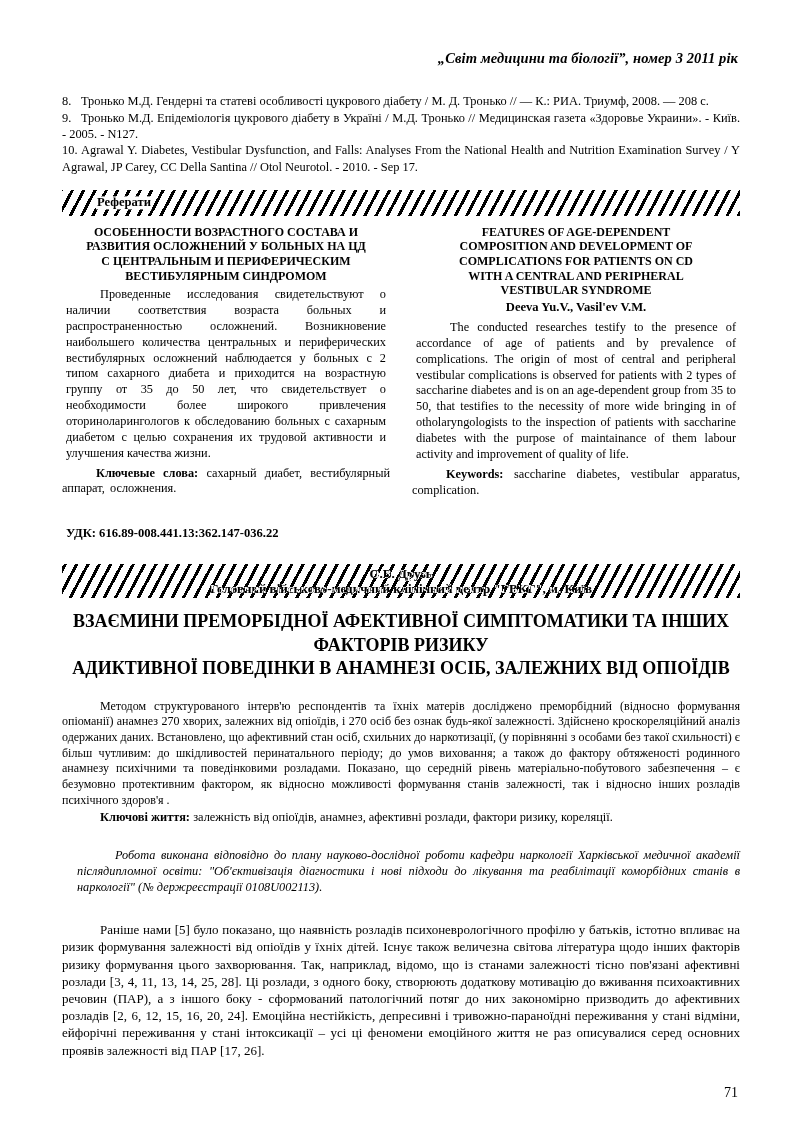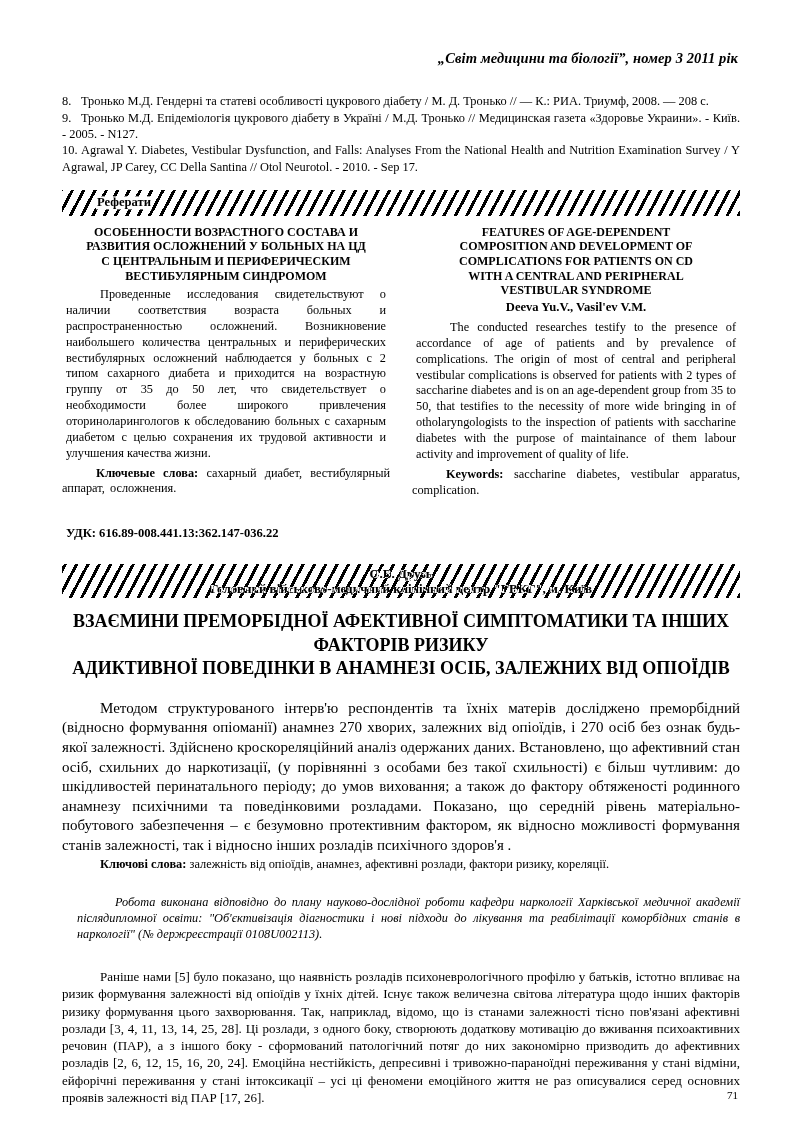--- a/index.html
+++ b/index.html
@@ -155,21 +155,21 @@
     text-align: center;
     font-weight: bold;
     font-size: 18px;
     line-height: 1.30;
     margin: 12px 0 0 0;
   }
   .art-title span { display: block; }
 
   
   .art-abstract {
-    font-size: 15px;
+    font-size: 12px;
     line-height: 1.31;
     text-align: justify;
     text-indent: 38px;
     margin: 18px 0 0 0;
   }
   .art-keywords {
     font-size: 12.4px;
     line-height: 1.31;
     text-align: justify;
     text-indent: 38px;
@@ -189,21 +189,21 @@
     text-align: justify;
     text-indent: 38px;
     margin: 26px 0 0 0;
   }
 
   
   .page-number {
     position: absolute;
     right: 62px;
     bottom: 37px;
-    font-size: 11px;
+    font-size: 14px;
   }
 </style>
 </head>
 <body>
 
 <div class="page">
 
   <div class="running-head">„Світ медицини та біології”, номер 3 2011 рік</div>
 
   <div class="refs">
@@ -266,21 +266,21 @@
   </div>
 
   <div class="art-title">
     <span>ВЗАЄМИНИ ПРЕМОРБІДНОЇ АФЕКТИВНОЇ СИМПТОМАТИКИ ТА ІНШИХ ФАКТОРІВ РИЗИКУ</span>
     <span>АДИКТИВНОЇ ПОВЕДІНКИ В АНАМНЕЗІ ОСІБ, ЗАЛЕЖНИХ ВІД ОПІОЇДІВ</span>
   </div>
 
   <p class="art-abstract">Методом структурованого інтерв'ю респондентів та їхніх матерів досліджено преморбідний (відносно формування опіоманії) анамнез 270 хворих, залежних від опіоїдів, і 270 осіб без ознак будь-якої залежності. Здійснено кроскореляційний аналіз одержаних даних. Встановлено, що афективний стан осіб, схильних до наркотизації, (у порівнянні з особами без такої схильності) є більш чутливим: до шкідливостей перинатального періоду; до умов виховання; а також до фактору обтяженості родинного анамнезу психічними та поведінковими розладами. Показано, що середній рівень матеріально-побутового забезпечення – є безумовно протективним фактором, як  відносно можливості формування станів залежності, так і відносно інших розладів психічного здоров'я .</p>
 
   <p class="art-keywords">
-    <span class="kw-lead">Ключові слова:</span>
+    <span class="kw-lead">Ключові життя:</span>
     <span>залежність від опіоїдів, анамнез, афективні розлади, фактори ризику, кореляції.</span>
   </p>
 
   <p class="funding">Робота виконана відповідно до плану науково-дослідної роботи кафедри наркології Харківської медичної академії післядипломної освіти: "Об'єктивізація діагностики і нові підходи до лікування та реабілітації коморбідних станів в наркології" (№ держреєстрації 0108U002113).</p>
 
   <p class="main-para">Раніше нами [5] було показано, що наявність розладів психоневрологічного профілю у батьків, істотно впливає на ризик формування залежності від опіоїдів у їхніх дітей. Існує також величезна світова література щодо інших факторів ризику формування цього захворювання. Так, наприклад, відомо, що із станами залежності тісно пов'язані афективні розлади [3, 4, 11, 13, 14, 25, 28]. Ці розлади, з одного боку, створюють додаткову мотивацію до вживання психоактивних речовин (ПАР), а з іншого боку - сформований патологічний потяг до них закономірно призводить до афективних розладів [2, 6, 12, 15, 16, 20, 24]. Емоційна нестійкість, депресивні і тривожно-параноїдні переживання у стані відміни, ейфорічні переживання у стані інтоксикації – усі ці феномени емоційного життя не раз описувалися серед основних проявів залежності від ПАР [17, 26].</p>
 
   <div class="page-number">71</div>
 
 </div>

